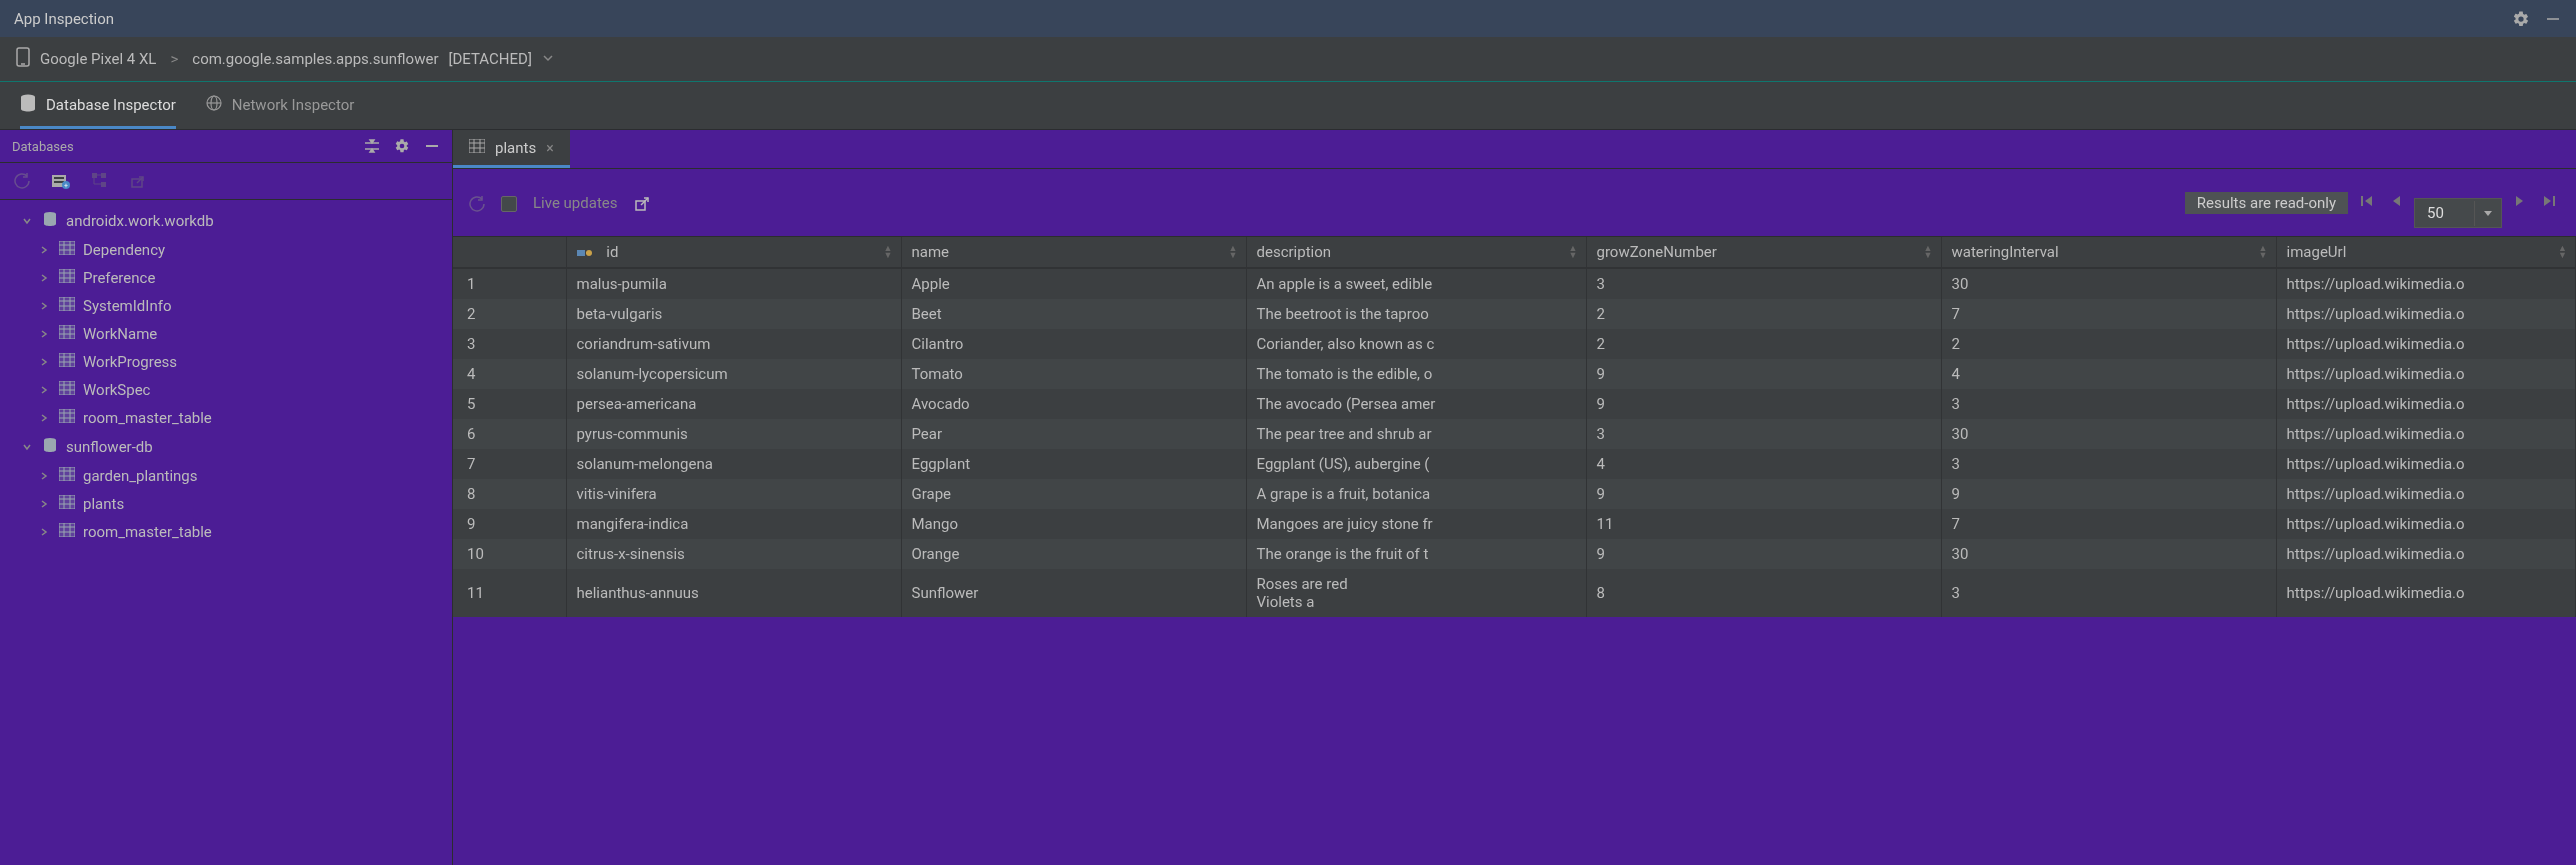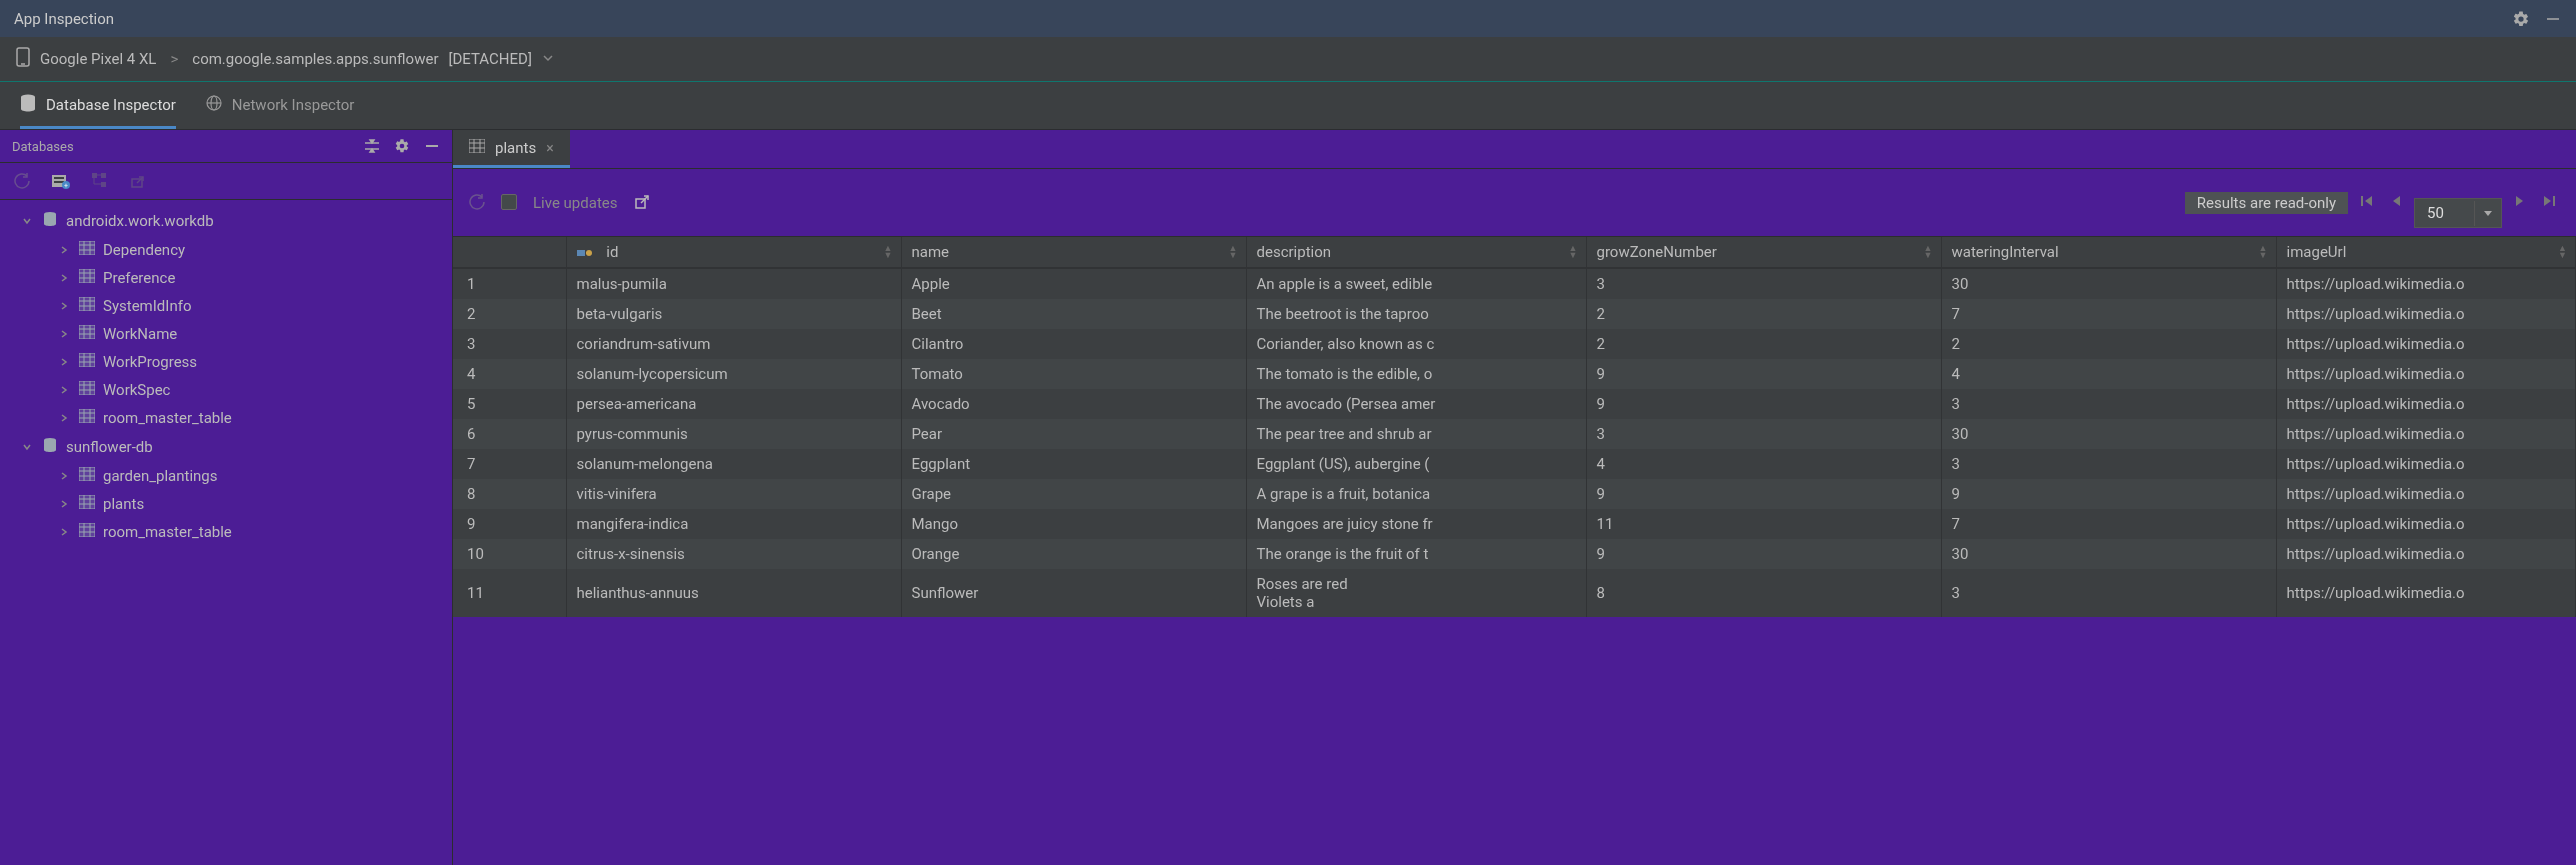--- a/index.html
+++ b/index.html
@@ -106,21 +106,21 @@
   }
   .tree-item {
     display: flex;
     align-items: center;
     gap: 8px;
     padding: 5px 10px;
     cursor: pointer;
     white-space: nowrap;
   }
   .tree-item.level-0 { padding-left: 22px; }
-  .tree-item.level-1 { padding-left: 59px; }
+  .tree-item.level-1 { padding-left: 39px; }
   .chev { width: 12px; color: #888; display: inline-flex; }
 
   .content {
     flex: 1;
     display: flex;
     flex-direction: column;
     min-width: 0;
   }
   .tab-strip {
     display: flex;
@@ -141,21 +141,21 @@
   }
   .tab .close { font-size: 14px; color: #888; cursor: pointer; }
 
   .data-toolbar {
     display: flex;
     align-items: center;
     justify-content: space-between;
     padding: 8px 16px;
     border-bottom: 1px solid #2b2d2f;
   }
-  .data-toolbar .left { display: flex; align-items: flex-start; gap: 16px; color: #888; font-size: 15px;}
+  .data-toolbar .left { display: flex; align-items: flex-end; gap: 16px; color: #888; font-size: 15px;}
   .data-toolbar .right { display: flex; align-items: center; gap: 8px; }
   .status-pill {
     background: #4e5254;
     padding: 2px 12px;
     border-radius: 0;
     font-size: 15px;
     color: #cccccc;
   }
   .nav-btn { color: #777; padding: 0 4px; cursor: pointer; }
   .page-input {

